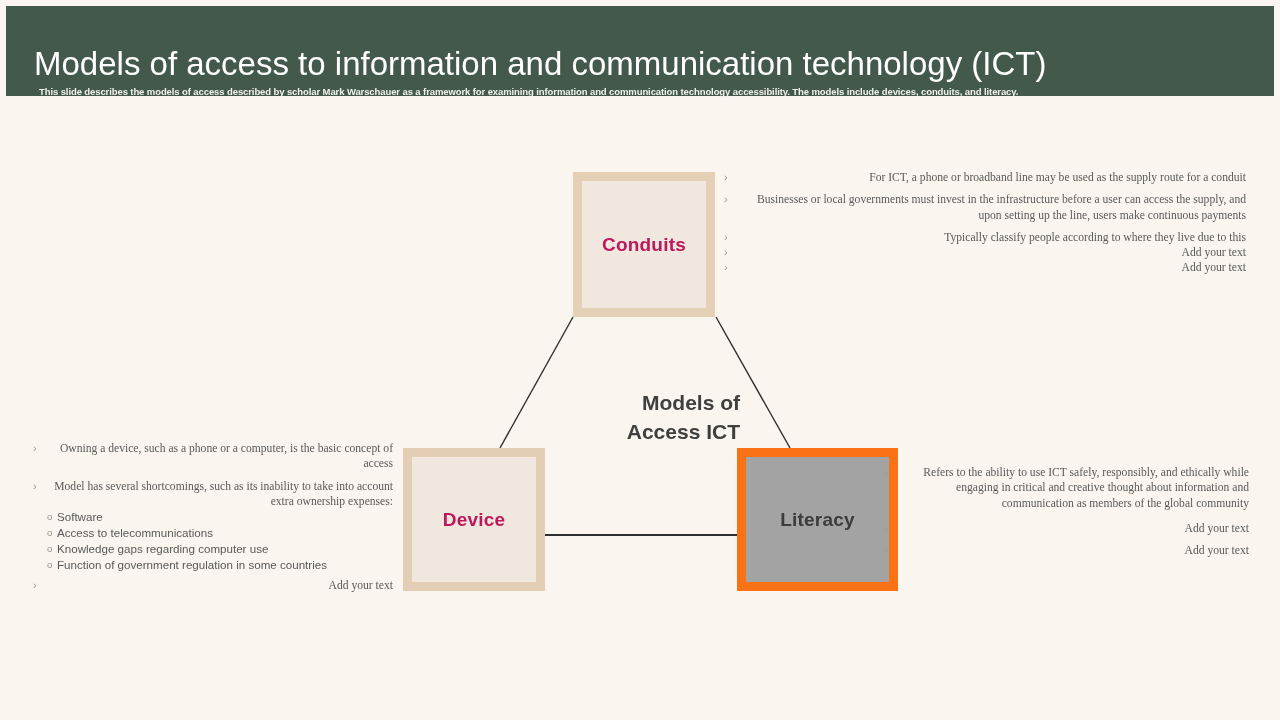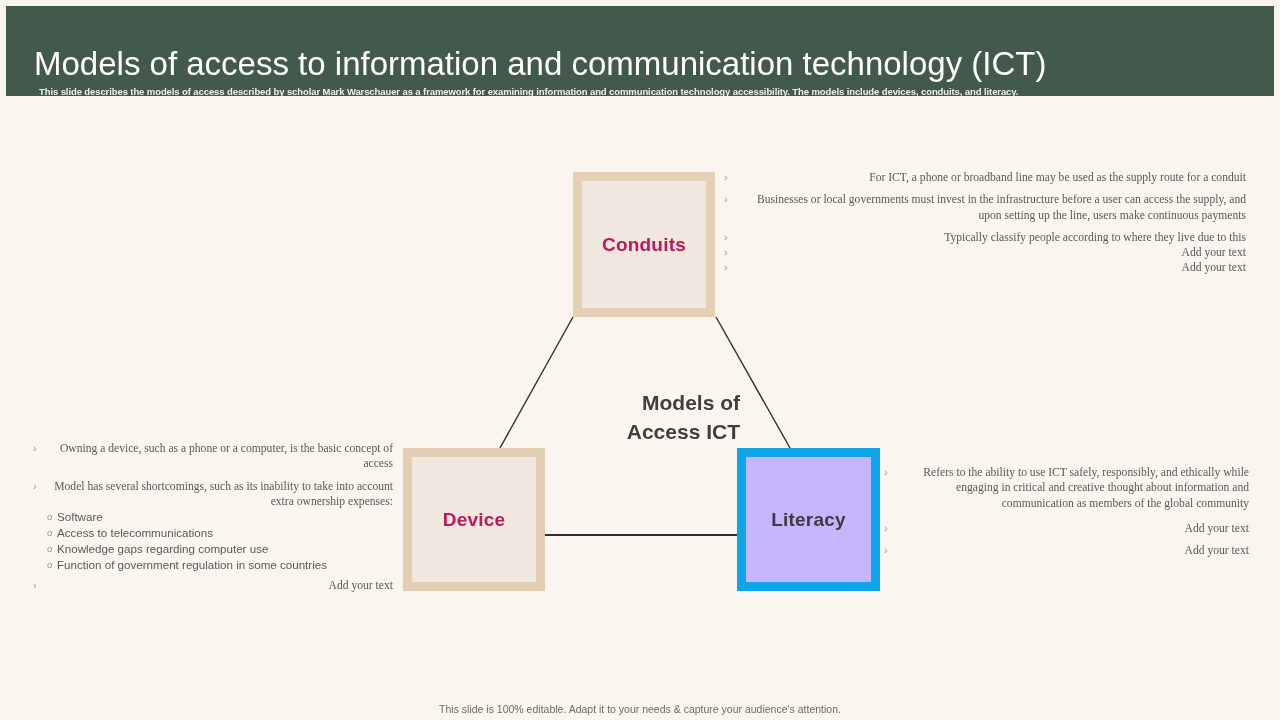--- a/index.html
+++ b/index.html
@@ -94,24 +94,24 @@
     top: 448px;
     width: 142px;
     height: 143px;
     background: #f0e8de;
     border: 9px solid #e3cdb4;
     align-items: center;
   }
   #box-literacy {
     left: 737px;
     top: 448px;
-    width: 143px;
+    width: 161px;
     height: 143px;
-    background: #c4b5fd;
-    border: 9px solid #0ea5e9;
+    background: #a3a3a3;
+    border: 9px solid #f97316;
   }
   #box-literacy .node-label { color: #3c3c3c; }
 
   #center-label {
     position: absolute;
     left: 540px;
     top: 388px;
     width: 200px;
     text-align: right;
     font-size: 21px;
@@ -294,15 +294,14 @@
     <div class="bullet-row" style="margin-bottom:7px;">
       <span class="bullet-mark">›</span>
       <span class="bullet-text">Add your text</span>
     </div>
     <div class="bullet-row">
       <span class="bullet-mark">›</span>
       <span class="bullet-text">Add your text</span>
     </div>
   </div>
 
-  <div id="footer-note">This slide is 100% editable. Adapt it to your needs &amp; capture your audience's attention.</div>
 
 </div>
 
 </body></html>

